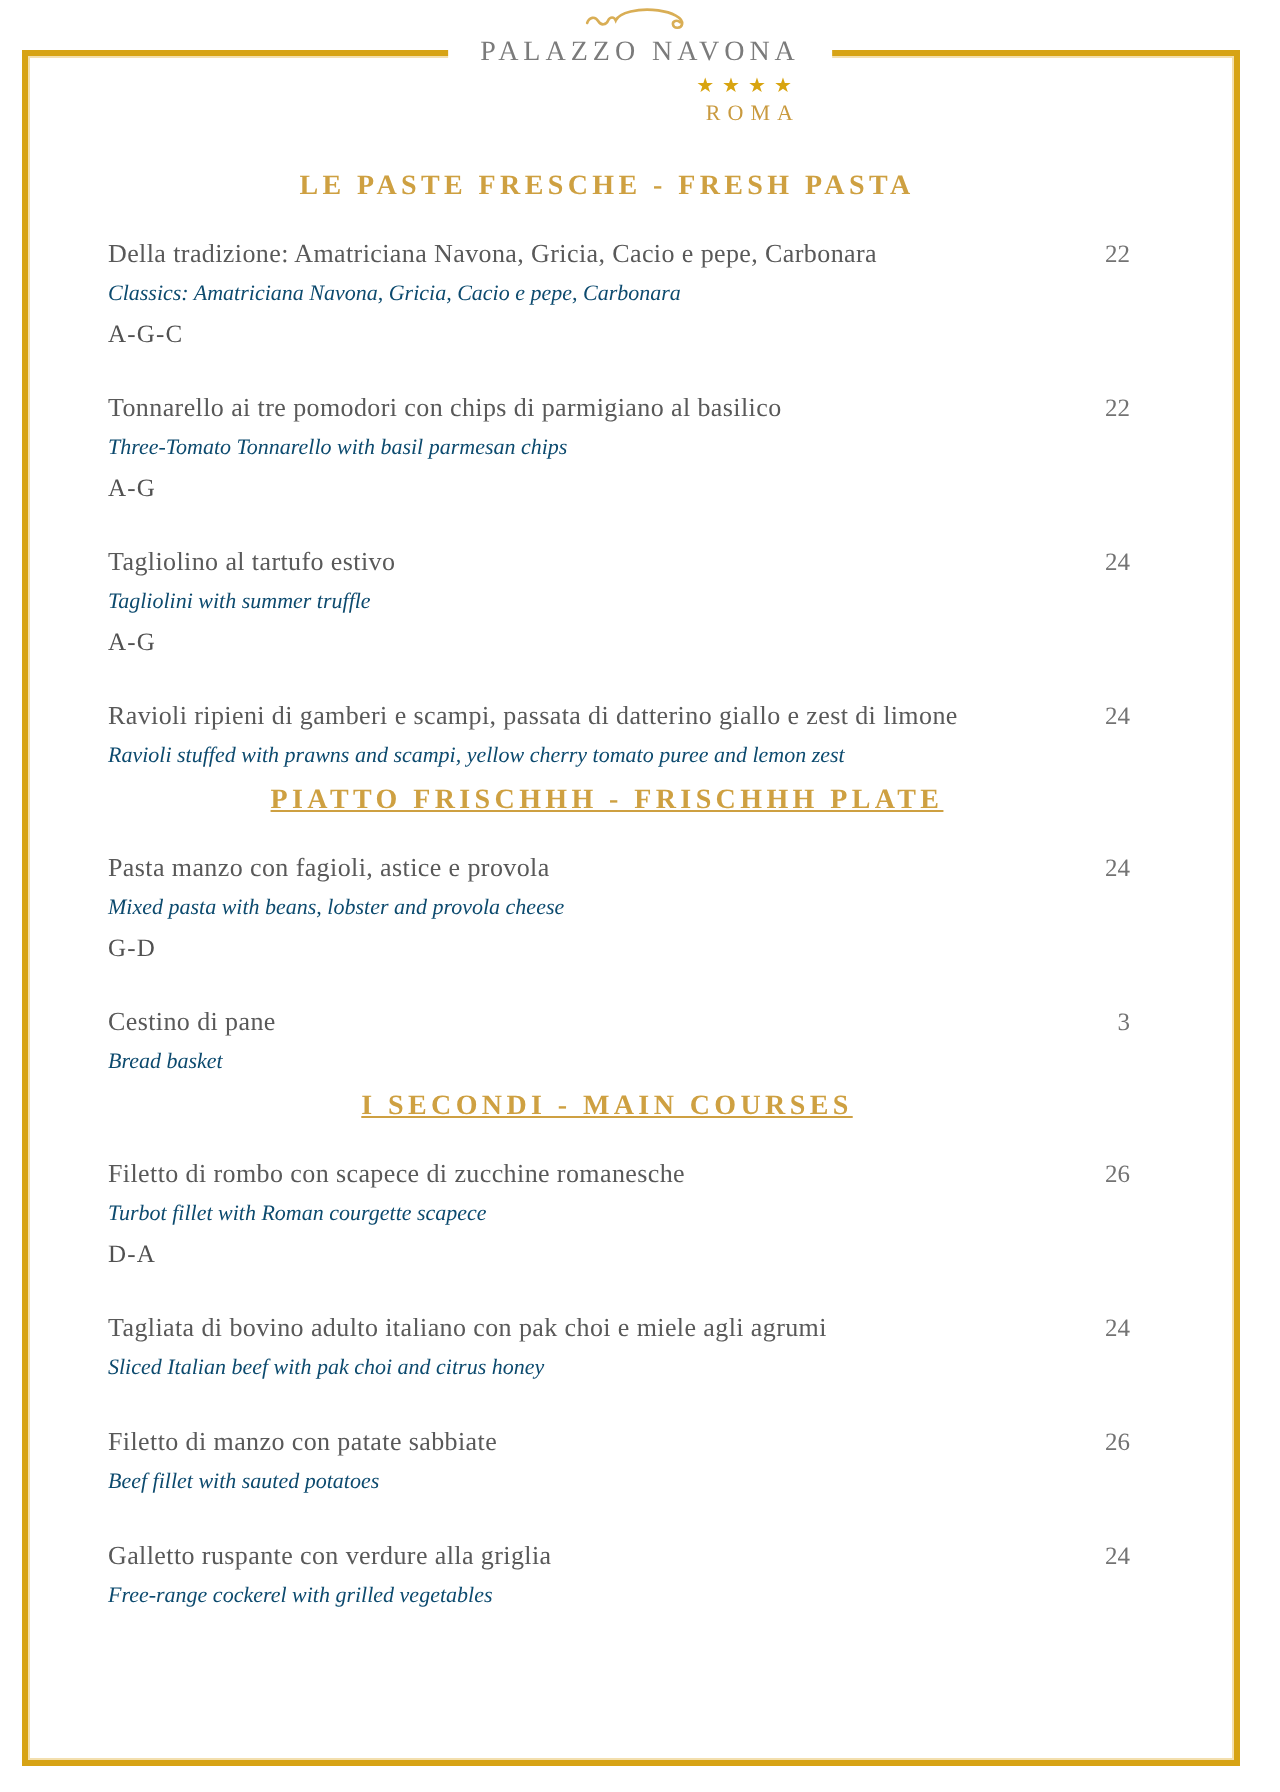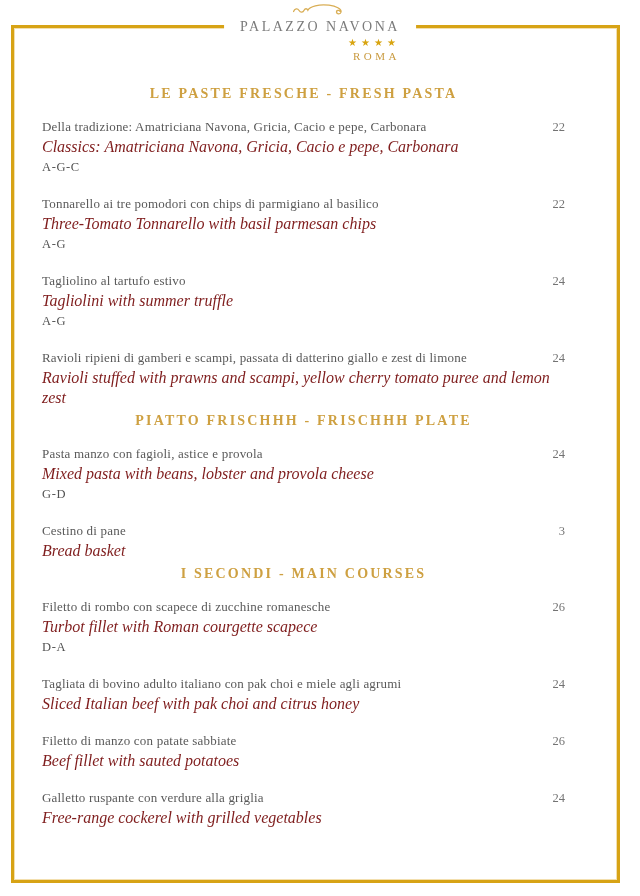--- a/index.html
+++ b/index.html
@@ -53,43 +53,43 @@
   }
   .section-title {
     text-align: center;
     color: #cea041;
     font-weight: bold;
     font-size: 14px;
     letter-spacing: 2.2px;
     line-height: 20px;
     margin: 0 0 13px 0;
   }
-  .section-title.follow { margin-top: -14px; }
-  .menu-item { margin-bottom: 17px; }
+  .section-title.follow { margin-top: -14px; text-decoration: underline; }
+  .menu-item { margin-bottom: 17px; margin-left: 12px; }
   .item-head {
     display: flex;
     justify-content: space-between;
     align-items: flex-start;
     line-height: 20px;
   }
   .item-name {
     font-size: 13px;
     color: #595959;
     letter-spacing: 0.2px;
   }
   .item-price {
     font-size: 12.5px;
     color: #737373;
     padding-left: 12px;
     flex-shrink: 0;
   }
   .item-translation {
     font-style: italic;
-    font-size: 16px;
-    color: #7f1d1d;
+    font-size: 11px;
+    color: #0c4a6e;
     line-height: 20px;
   }
   .item-allergens {
     font-size: 12.5px;
     color: #515151;
     letter-spacing: 0.6px;
     line-height: 20px;
   }
 </style>
 </head>

